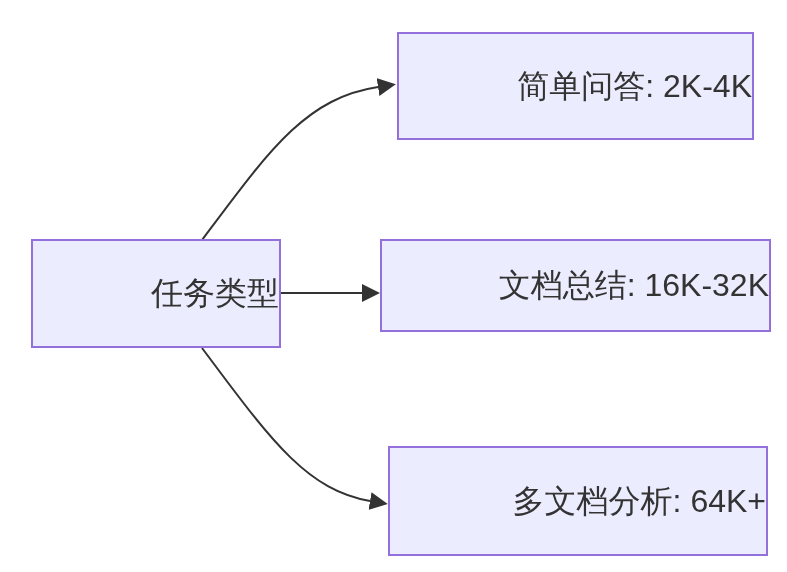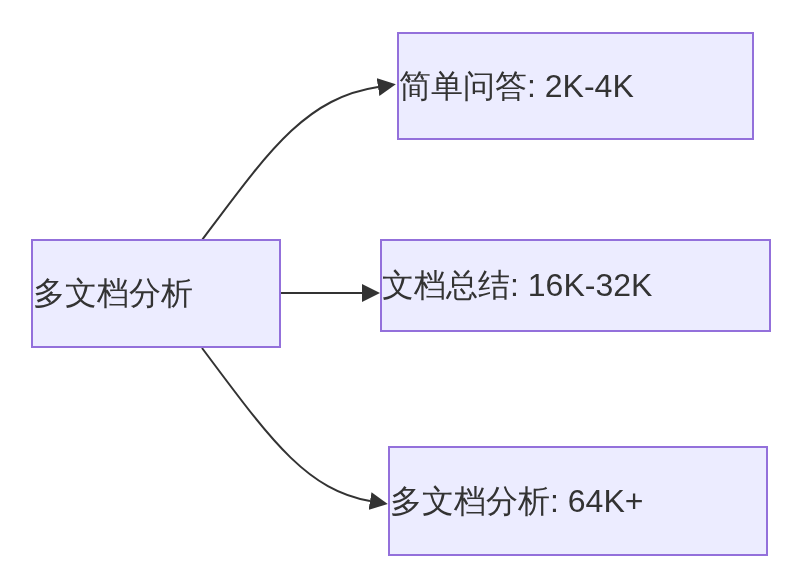--- a/index.html
+++ b/index.html
@@ -27,21 +27,21 @@
     stroke: var(--edge-color, #333333);
     stroke-width: 2px;
   }
   .node {
     position: absolute;
     box-sizing: border-box;
     background: var(--node-fill, #ECECFF);
     border: 2px solid var(--node-border, #9370DB);
     display: flex;
     align-items: center;
-    justify-content: flex-start;
+    justify-content: flex-end;
     color: var(--text-color, #333333);
     font-size: 32px;
     line-height: 1.2;
     text-align: center;
     white-space: nowrap;
   }
   .node-root     { left: 31px;  top: 239px; width: 250px; height: 109px; }
   .node-qa       { left: 397px; top: 32px;  width: 357px; height: 108px; }
   .node-summary  { left: 380px; top: 239px; width: 391px; height: 93px; }
   .node-multidoc { left: 388px; top: 446px; width: 380px; height: 110px; }
@@ -56,21 +56,21 @@
       <marker id="arrowhead" viewBox="0 0 10 10" refX="0" refY="5" markerWidth="9" markerHeight="9" orient="auto" markerUnits="strokeWidth">
         <path d="M0,0 L10,5 L0,10 z" fill="#333333"></path>
       </marker>
     </defs>
     <path class="edge" d="M202,240 C268,152 305,98 378,87" marker-end="url(#arrowhead)"></path>
     <path class="edge" d="M281,293 L362,293" marker-end="url(#arrowhead)"></path>
     <path class="edge" d="M202,348 C268,436 305,490 370,501" marker-end="url(#arrowhead)"></path>
   </svg>
 
   <div class="node node-root">
-    <span>多文档分析</span>
+    <span>任务类型</span>
   </div>
 
   <div class="node node-qa">
     <span>简单问答: 2K-4K</span>
   </div>
 
   <div class="node node-summary">
     <span>文档总结: 16K-32K</span>
   </div>
 

